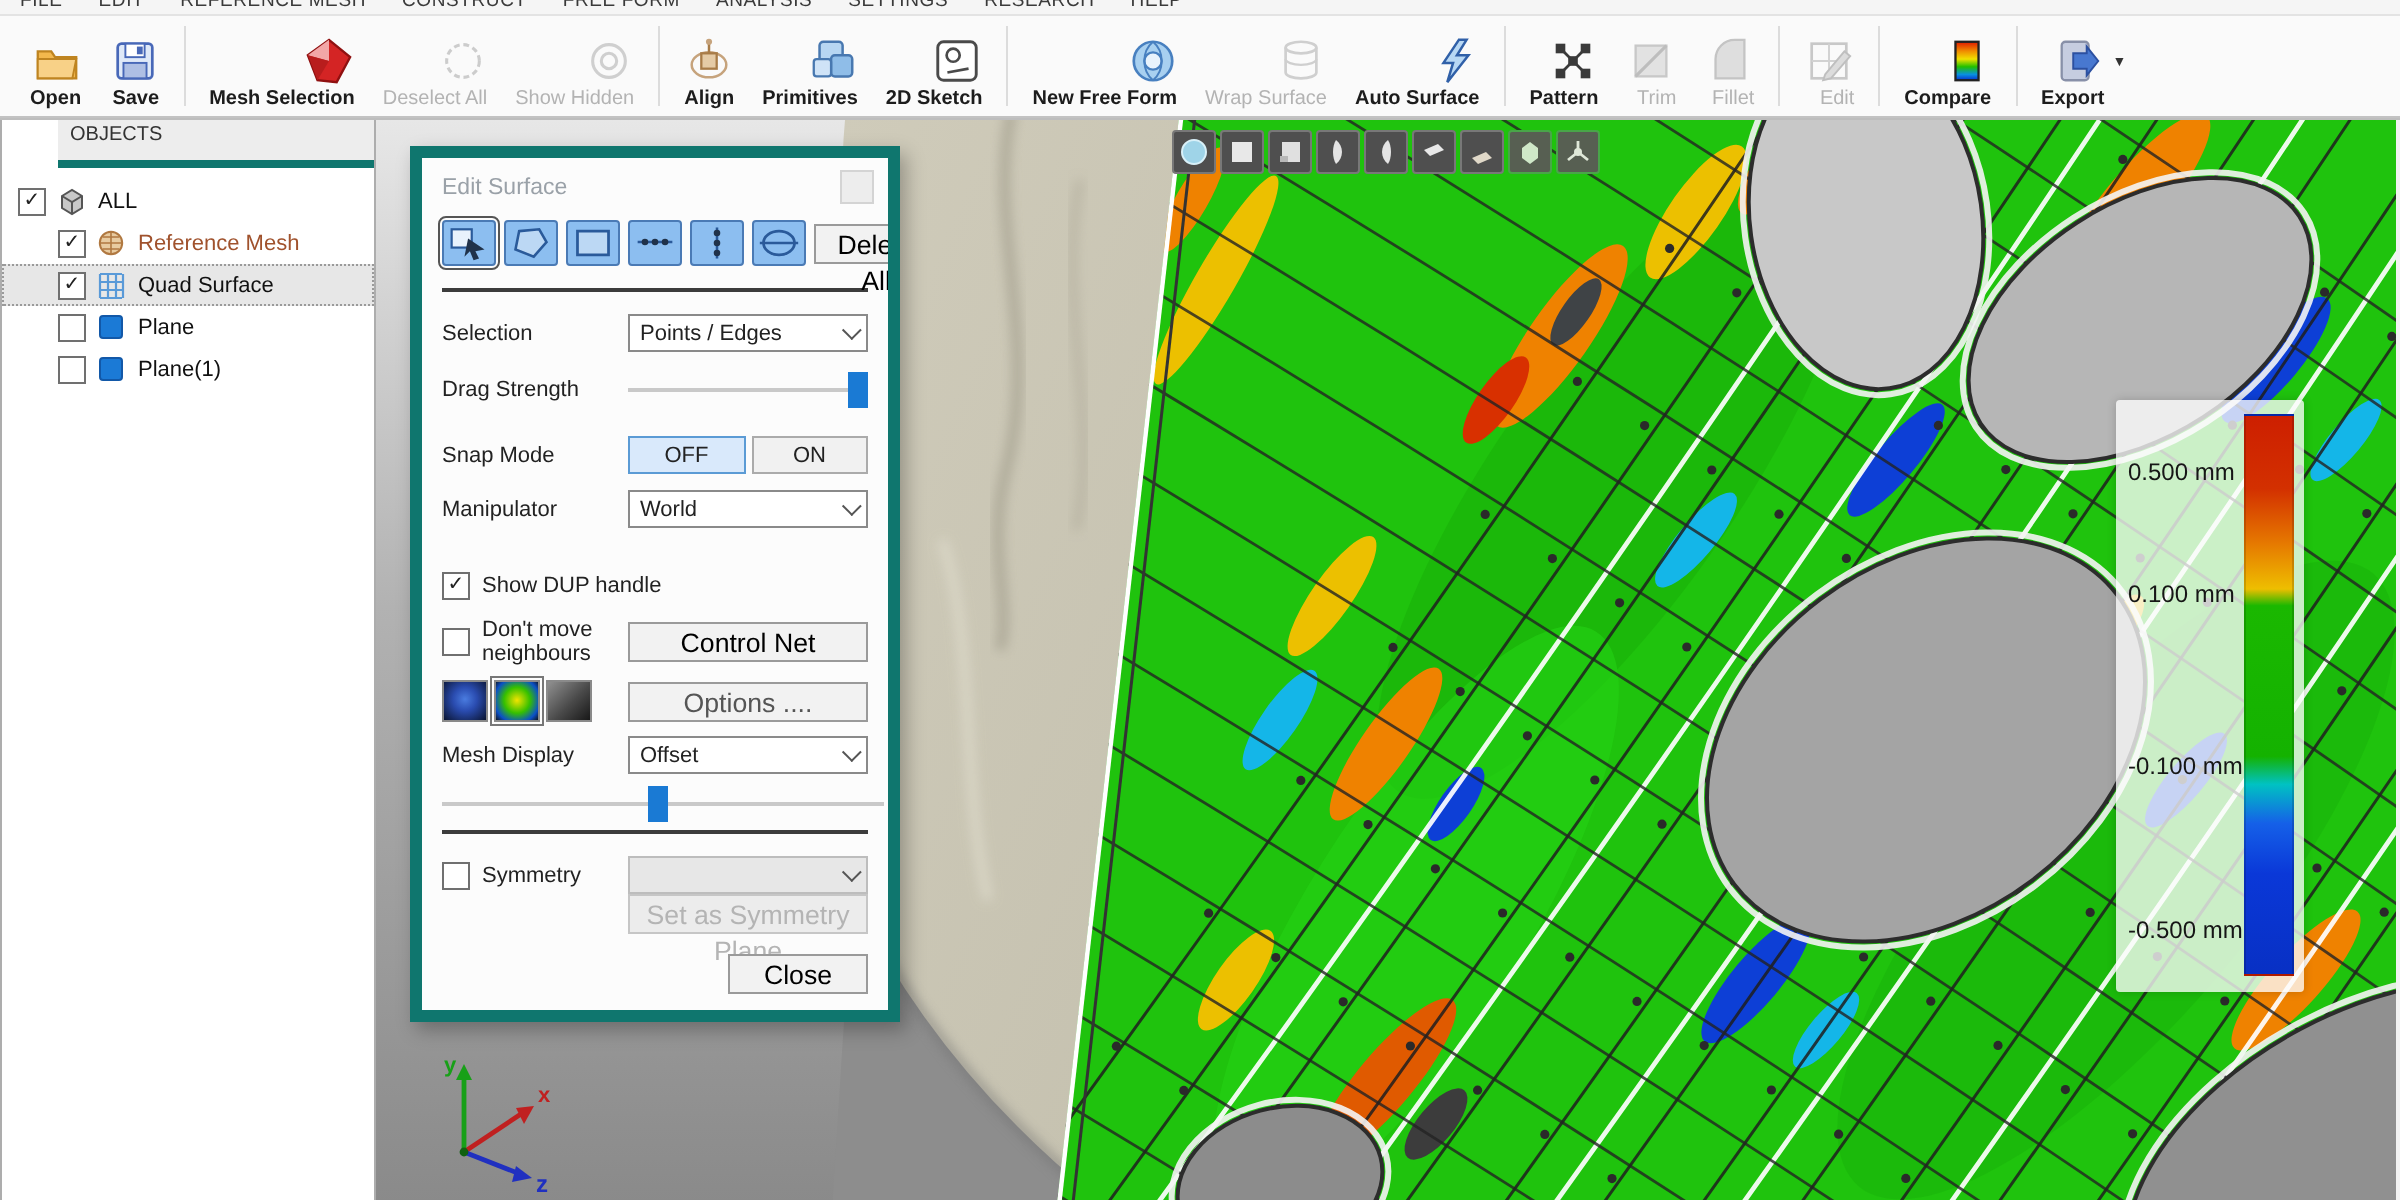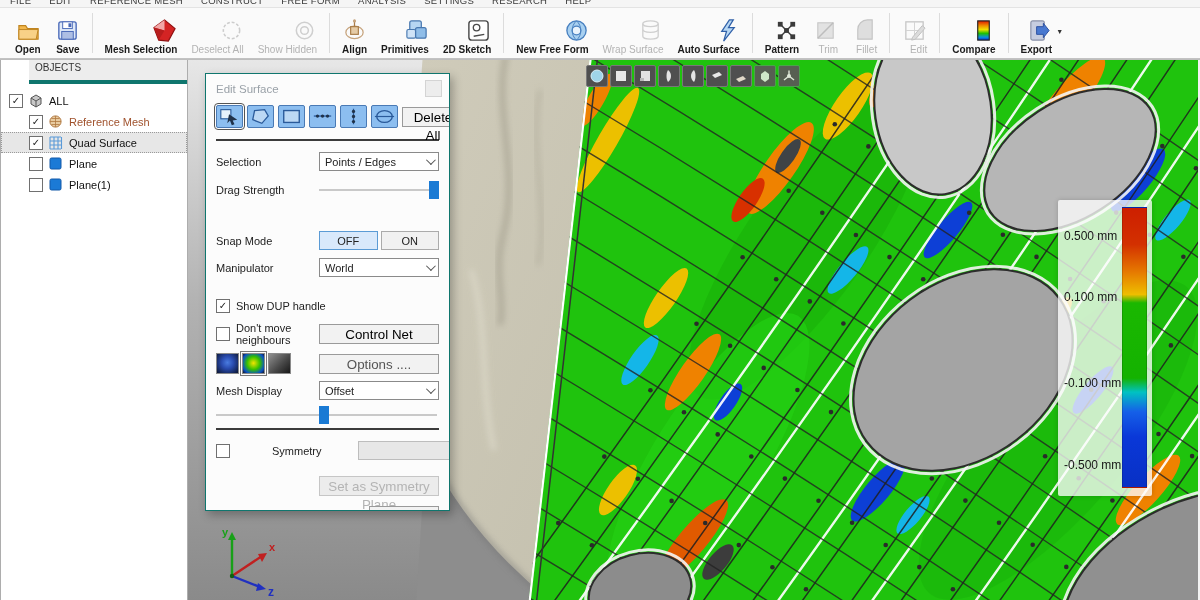--- a/index.html
+++ b/index.html
@@ -39,21 +39,21 @@
   
   .viewport{position:relative;width:1010px;height:541px;overflow:hidden;background:#9a9a9a;}
   #scene{position:absolute;left:0;top:0;width:1010px;height:541px;}
   
   .vtoolbar{position:absolute;left:398px;top:5px;display:flex;gap:2px;}
   .vbtn{width:22px;height:22px;background:#4f4f4f;border:1px solid #787878;border-radius:2px;
         display:flex;align-items:center;justify-content:center;box-sizing:border-box;}
   .vbtn.green{border-color:#49a549;background:#575f52;}
   
   .dialog{position:absolute;left:17px;top:13px;width:245px;height:438px;background:#fcfcfc;
-          border:1px solid #0f766e;box-shadow:3px 4px 9px rgba(0,0,0,.28);font-size:11px;
+          border:6px solid #0f766e;box-shadow:3px 4px 9px rgba(0,0,0,.28);font-size:11px;
           color:#222;box-sizing:border-box;overflow:hidden;}
   .dlg-title{display:flex;justify-content:space-between;align-items:center;padding:6px 7px 2px 10px;
              color:#9aa1a8;font-size:11.5px;}
   .dlg-close{width:15px;height:15px;background:#ededed;border:1px solid #d4d4d4;}
   .tools-row{display:flex;gap:4px;align-items:center;padding:6px 10px 8px;}
   .tool{width:27px;height:23px;background:#8cbef0;border:1px solid #4a7ab5;border-radius:2px;
         box-sizing:border-box;position:relative;flex:none;}
   .tool.sel{outline:1.5px solid #555;outline-offset:1.5px;}
   .tool svg{width:100%;height:100%;display:block;}
   .divider{height:2px;background:#3c3c3c;margin:3px 10px 11px;}
@@ -678,21 +678,21 @@
       <div class="divider"></div>
 
       <div class="frow">
         <span class="lab">Selection</span>
         <div class="dd">
           <span>Points / Edges</span>
             <span class="chev"></span>
         </div>
       </div>
 
-      <div class="frow" style="margin-bottom:32px;">
+      <div class="frow" style="margin-bottom:14px;">
         <span class="lab">Drag Strength</span>
         <div class="slider">
           <div class="track"></div>
             <div class="thumb" style="right:0;"></div>
         </div>
       </div>
 
       <div class="frow" style="margin-bottom:8px;">
         <span class="lab">Snap Mode</span>
         <div style="display:flex;gap:3px;width:120px;">
@@ -739,21 +739,21 @@
 
       <div class="frow" style="margin-bottom:4px;">
         <div class="slider wide">
           <div class="track"></div>
             <div class="thumb" style="left:103px;"></div>
         </div>
       </div>
 
       <div class="divider"></div>
 
-      <div class="frow" style="margin-bottom:16px;gap:36px;">
+      <div class="frow" style="margin-bottom:0;">
         <span class="cb" style="margin-right:6px;"></span>
         <span class="lab">Symmetry</span>
         <div class="dd disabled">
           <span></span>
             <span class="chev"></span>
         </div>
       </div>
 
       <div class="frow" style="justify-content:flex-end;margin-bottom:10px;">
         <button class="btn w120 disabled">Set as Symmetry Plane</button>

